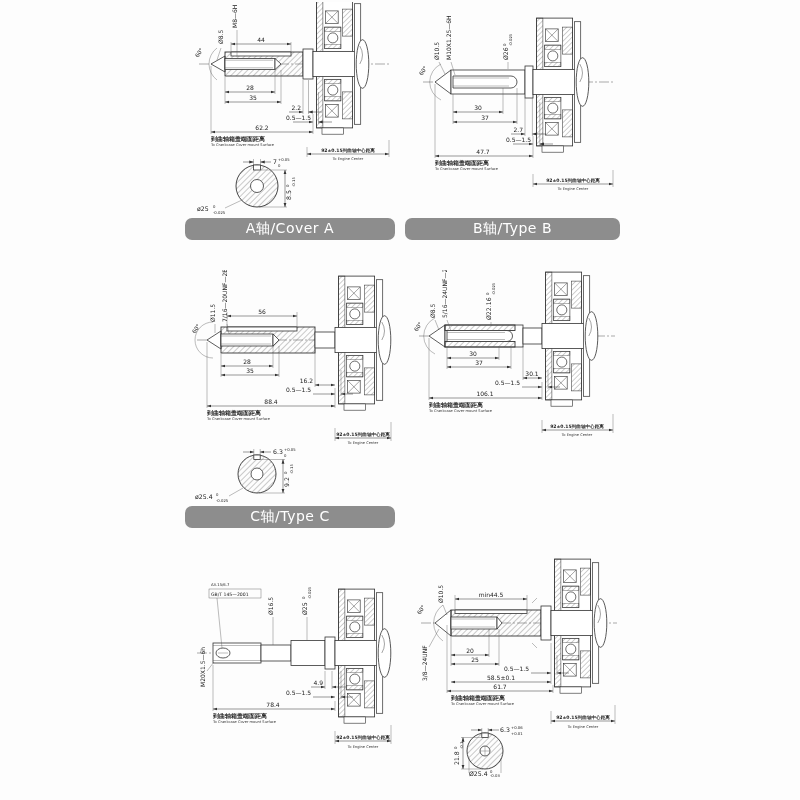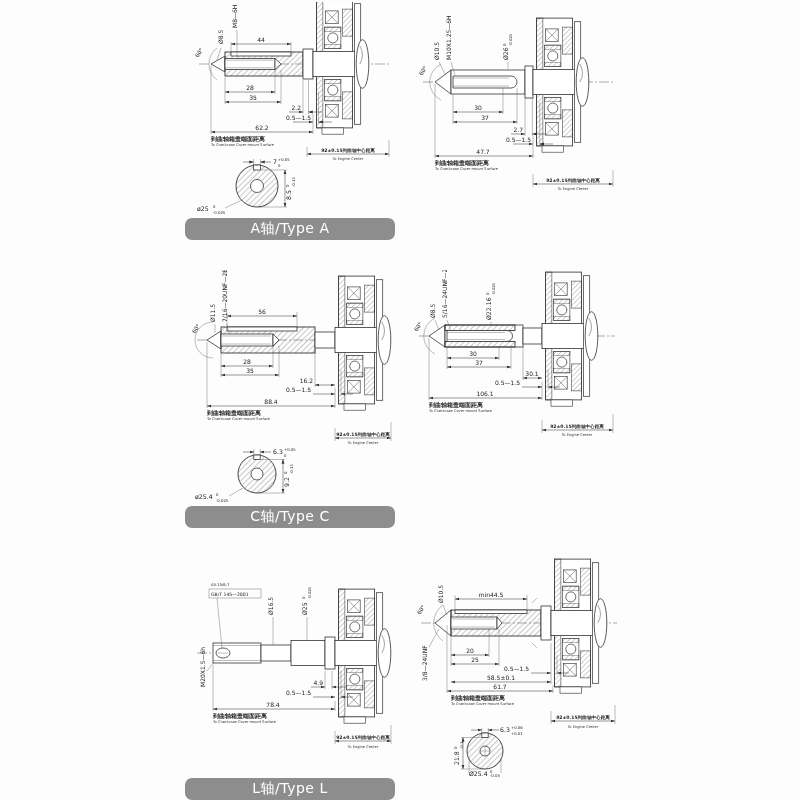--- a/index.html
+++ b/index.html
@@ -170,21 +170,21 @@
           <text class="t" x="13" y="-2.5">0</text>
           <text class="t" x="13" y="3.5">-0.15</text>
         </g>
         <line class="thin" x1="40" y1="206" x2="57" y2="198"></line>
         <text class="dm" x="12" y="209">ø25</text>
         <text class="t" x="28" y="205.5">0</text>
         <text class="t" x="28" y="211.5">-0.025</text>
       </g>
     </svg>
     <div class="label-bar">
-      <span>A轴/Type A</span>
+      <span>A轴/Cover A</span>
     </div>
   </div>
 
   <div class="panel p-b">
     <svg viewBox="0 0 215 214" width="215" height="214">
       <line class="cl" x1="18" y1="80" x2="210" y2="80"></line>
       <g>
         <polygon class="white" points="30,80 46,68 46,92"></polygon>
         <rect class="white" x="46" y="68" width="74" height="24"></rect>
         <path class="white" d="M48,74 H106 A6,6 0 0 1 106,86 H48 Z"></path>
@@ -252,20 +252,23 @@
       <text class="cn" x="30" y="162.5">到曲轴箱盖端面距离</text>
       <text class="en" x="30" y="168">To Crankcase Cover mount Surface</text>
       <g>
         <line class="thin" x1="128" y1="172" x2="128" y2="185"></line>
           <line class="thin" x1="208" y1="168" x2="208" y2="185"></line>
         <line class="dim" x1="128" y1="182" x2="208" y2="182" marker-start="url(#ar)" marker-end="url(#ar)"></line>
         <text class="c92" x="168" y="180" text-anchor="middle">92±0.15到曲轴中心距离</text>
         <text class="en" x="168" y="188" text-anchor="middle">To Engine Center</text>
       </g>
     </svg>
+    <div class="label-bar">
+      <span>B轴/Type B</span>
+    </div>
   </div>
 
   <div class="panel p-c">
     <svg viewBox="0 0 210 234" width="210" height="234">
       <line class="cl" x1="12" y1="70" x2="206" y2="70"></line>
       <g>
         <polygon class="white" points="22,70 36,61 36,79"></polygon>
         <rect class="hatchf" x="36" y="57" width="94" height="26"></rect>
         <rect class="white" x="42" y="57" width="70" height="4"></rect>
         <rect class="white" x="36" y="64" width="52" height="12"></rect>
@@ -508,23 +511,20 @@
       <text class="cn" x="28" y="162.5">到曲轴箱盖端面距离</text>
       <text class="en" x="28" y="168">To Crankcase Cover mount Surface</text>
       <g>
         <line class="thin" x1="150" y1="176" x2="150" y2="189"></line>
           <line class="thin" x1="206" y1="170" x2="206" y2="189"></line>
         <line class="dim" x1="150" y1="186" x2="206" y2="186" marker-start="url(#ar)" marker-end="url(#ar)"></line>
         <text class="c92" x="178" y="184" text-anchor="middle">92±0.15到曲轴中心距离</text>
         <text class="en" x="178" y="193" text-anchor="middle">To Engine Center</text>
       </g>
     </svg>
-    <div class="label-bar">
-      <span>L轴/Type L</span>
-    </div>
   </div>
 
   <div class="panel p-a17">
     <svg viewBox="0 0 215 222" width="215" height="222">
       <line class="cl" x1="16" y1="68" x2="212" y2="68"></line>
       <g>
         <polygon class="white" points="30,68 46,55 46,81"></polygon>
         <rect class="hatchf" x="46" y="55" width="90" height="26"></rect>
         <rect class="white" x="50" y="55" width="72" height="3.5"></rect>
         <rect class="white" x="46" y="62" width="46" height="12"></rect>

